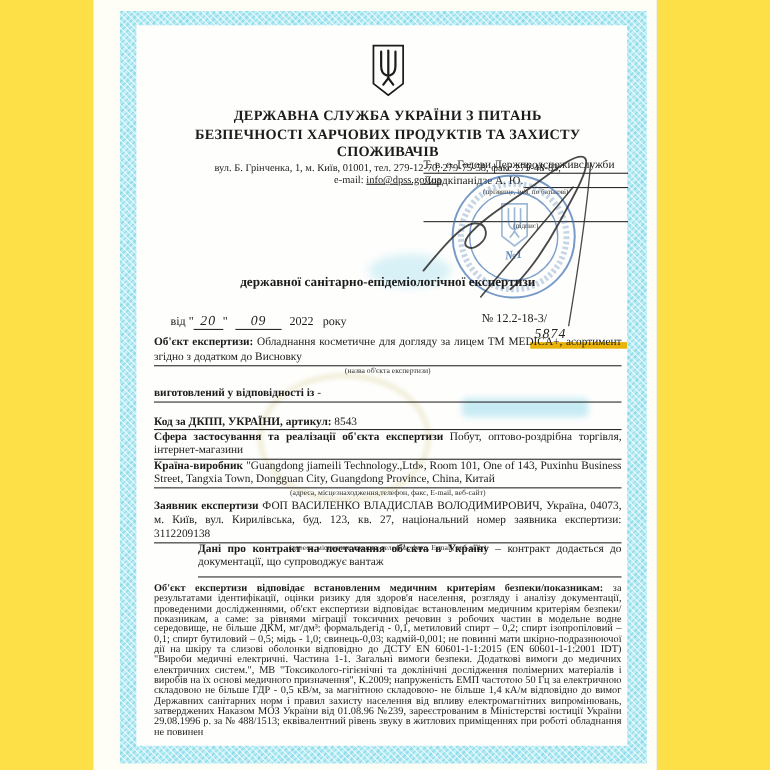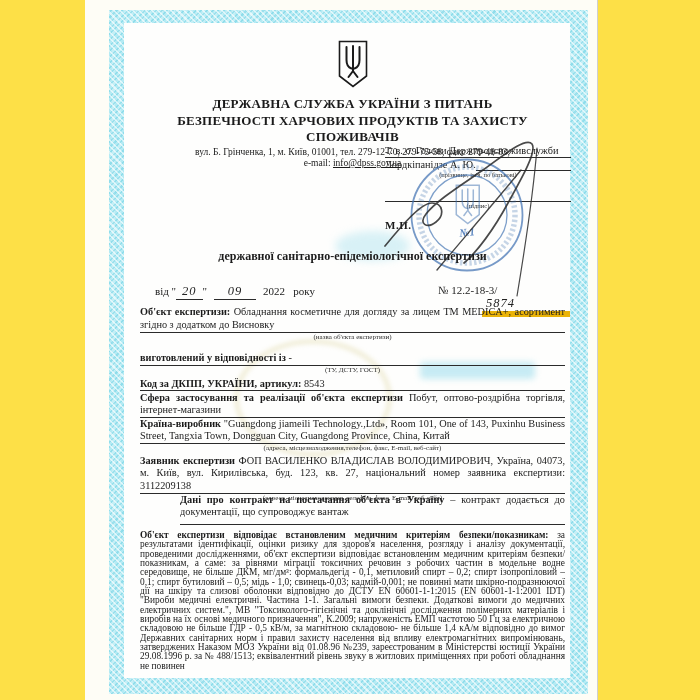--- a/index.html
+++ b/index.html
@@ -107,21 +107,20 @@
 
       <div class="approval">
         <div class="atitle">Т. в. о. Голови Держпродспоживслужби</div>
         <div class="aname">
           <span>Лордкіпанідзе А. Ю.</span>
             <span class="fill"></span>
         </div>
         <span class="cap">(прізвище, ім'я, по батькові)</span>
         <div class="sigline"></div>
         <span class="cap">(підпис)</span>
-        <div class="mp">М.П.</div>
       </div>
 
       <div class="stamp">
         <svg width="114" height="114" viewBox="0 0 114 114">
           <circle cx="57" cy="57" r="55.5" fill="none" stroke="#3c6fb0" stroke-width="1.8" opacity=".85"></circle>
           <circle cx="57" cy="57" r="48" fill="none" stroke="#3c6fb0" stroke-width="5.5" stroke-dasharray="2.4 2.3" opacity=".35"></circle>
           <circle cx="57" cy="57" r="40" fill="none" stroke="#3c6fb0" stroke-width="1.3" opacity=".8"></circle>
           <g fill="none" stroke="#3c6fb0" stroke-width="1.8" stroke-linecap="round" opacity=".6" transform="translate(45,26) scale(0.85)">
             <path d="M1.5 1.5 H28.5 V36 L15 46.5 L1.5 36 Z"></path>
             <path d="M15 6 V31"></path>
@@ -166,21 +165,20 @@
         <span class="rule" style="display:block;">
           <b>Об'єкт експертизи:</b><span> Обладнання косметичне для догляду за лицем ТМ MEDICA+, асортимент згідно з додатком до Висновку</span>
         </span>
         <span class="fcap">(назва об'єкта експертизи)</span>
       </div>
 
       <div class="field f2">
         <span class="rule" style="display:block;">
           <b>виготовлений у відповідності із</b><span>  -</span>
         </span>
-        <span class="fcap">(ТУ, ДСТУ, ГОСТ)</span>
       </div>
 
       <div class="field f3">
         <span class="rule" style="display:block;">
           <b>Код за ДКПП, УКРАЇНИ, артикул:</b><span>  8543</span>
         </span>
       </div>
 
       <div class="field f4">
         <span class="rule" style="display:block;">

